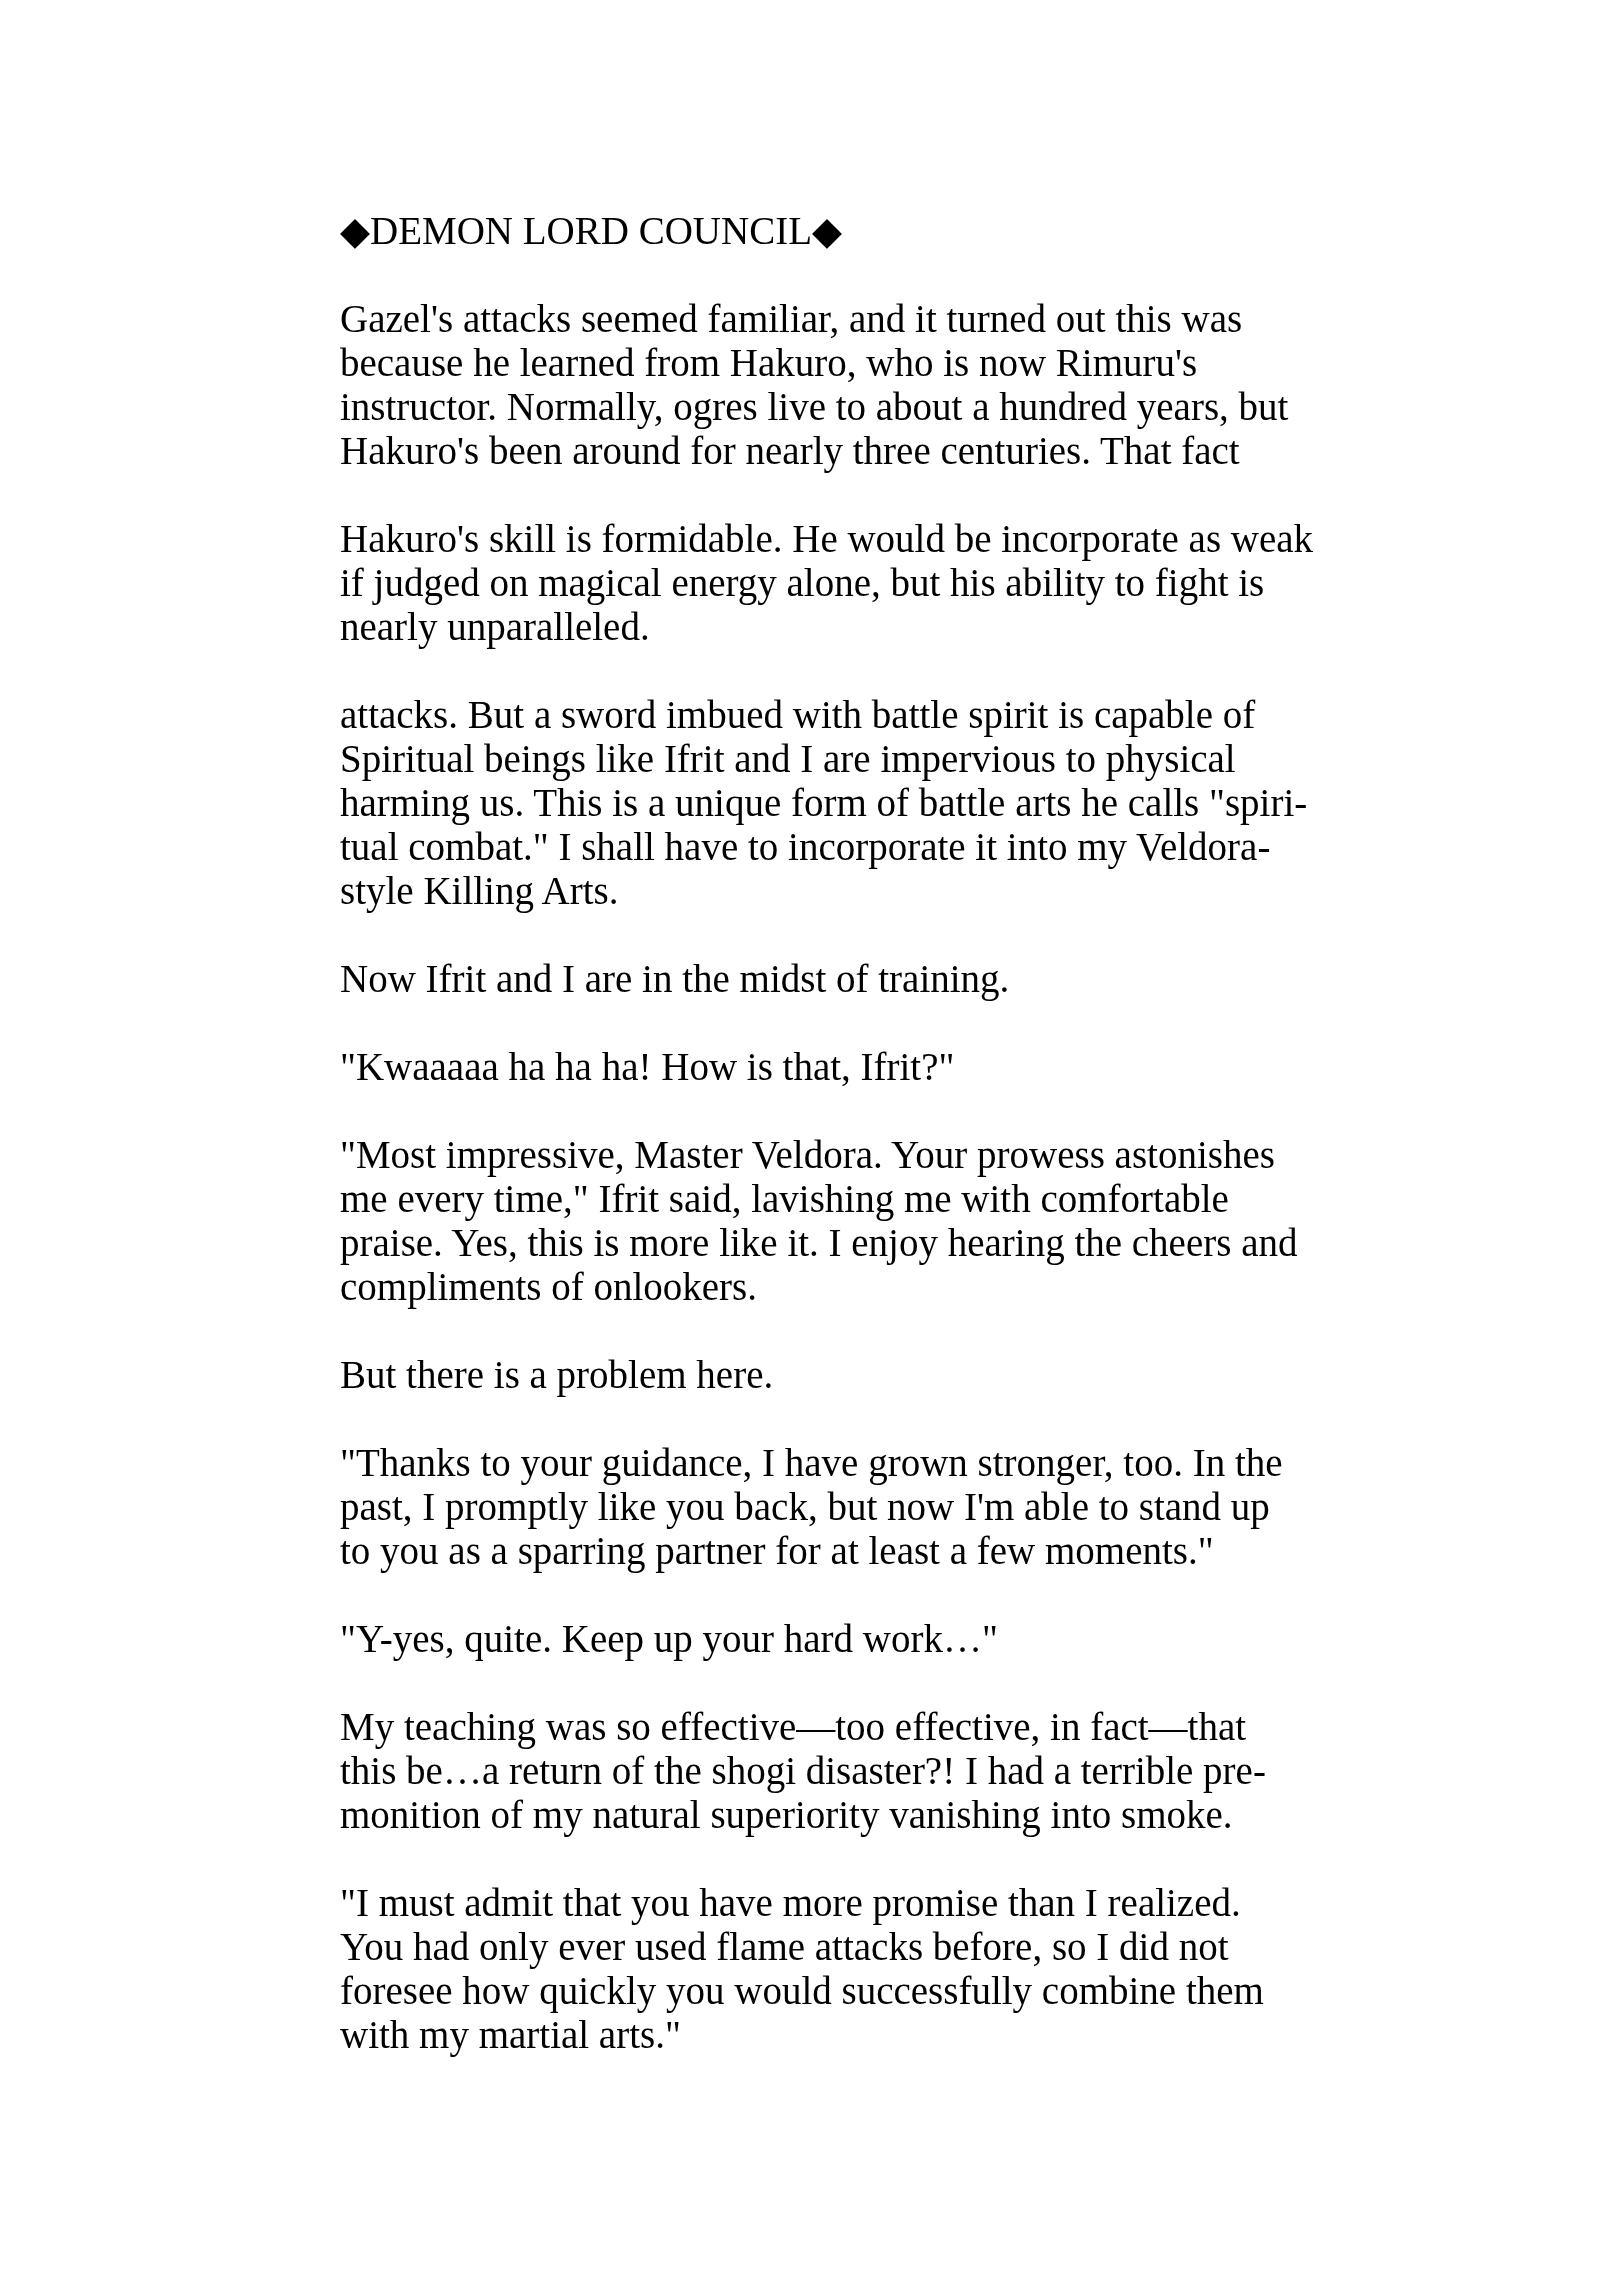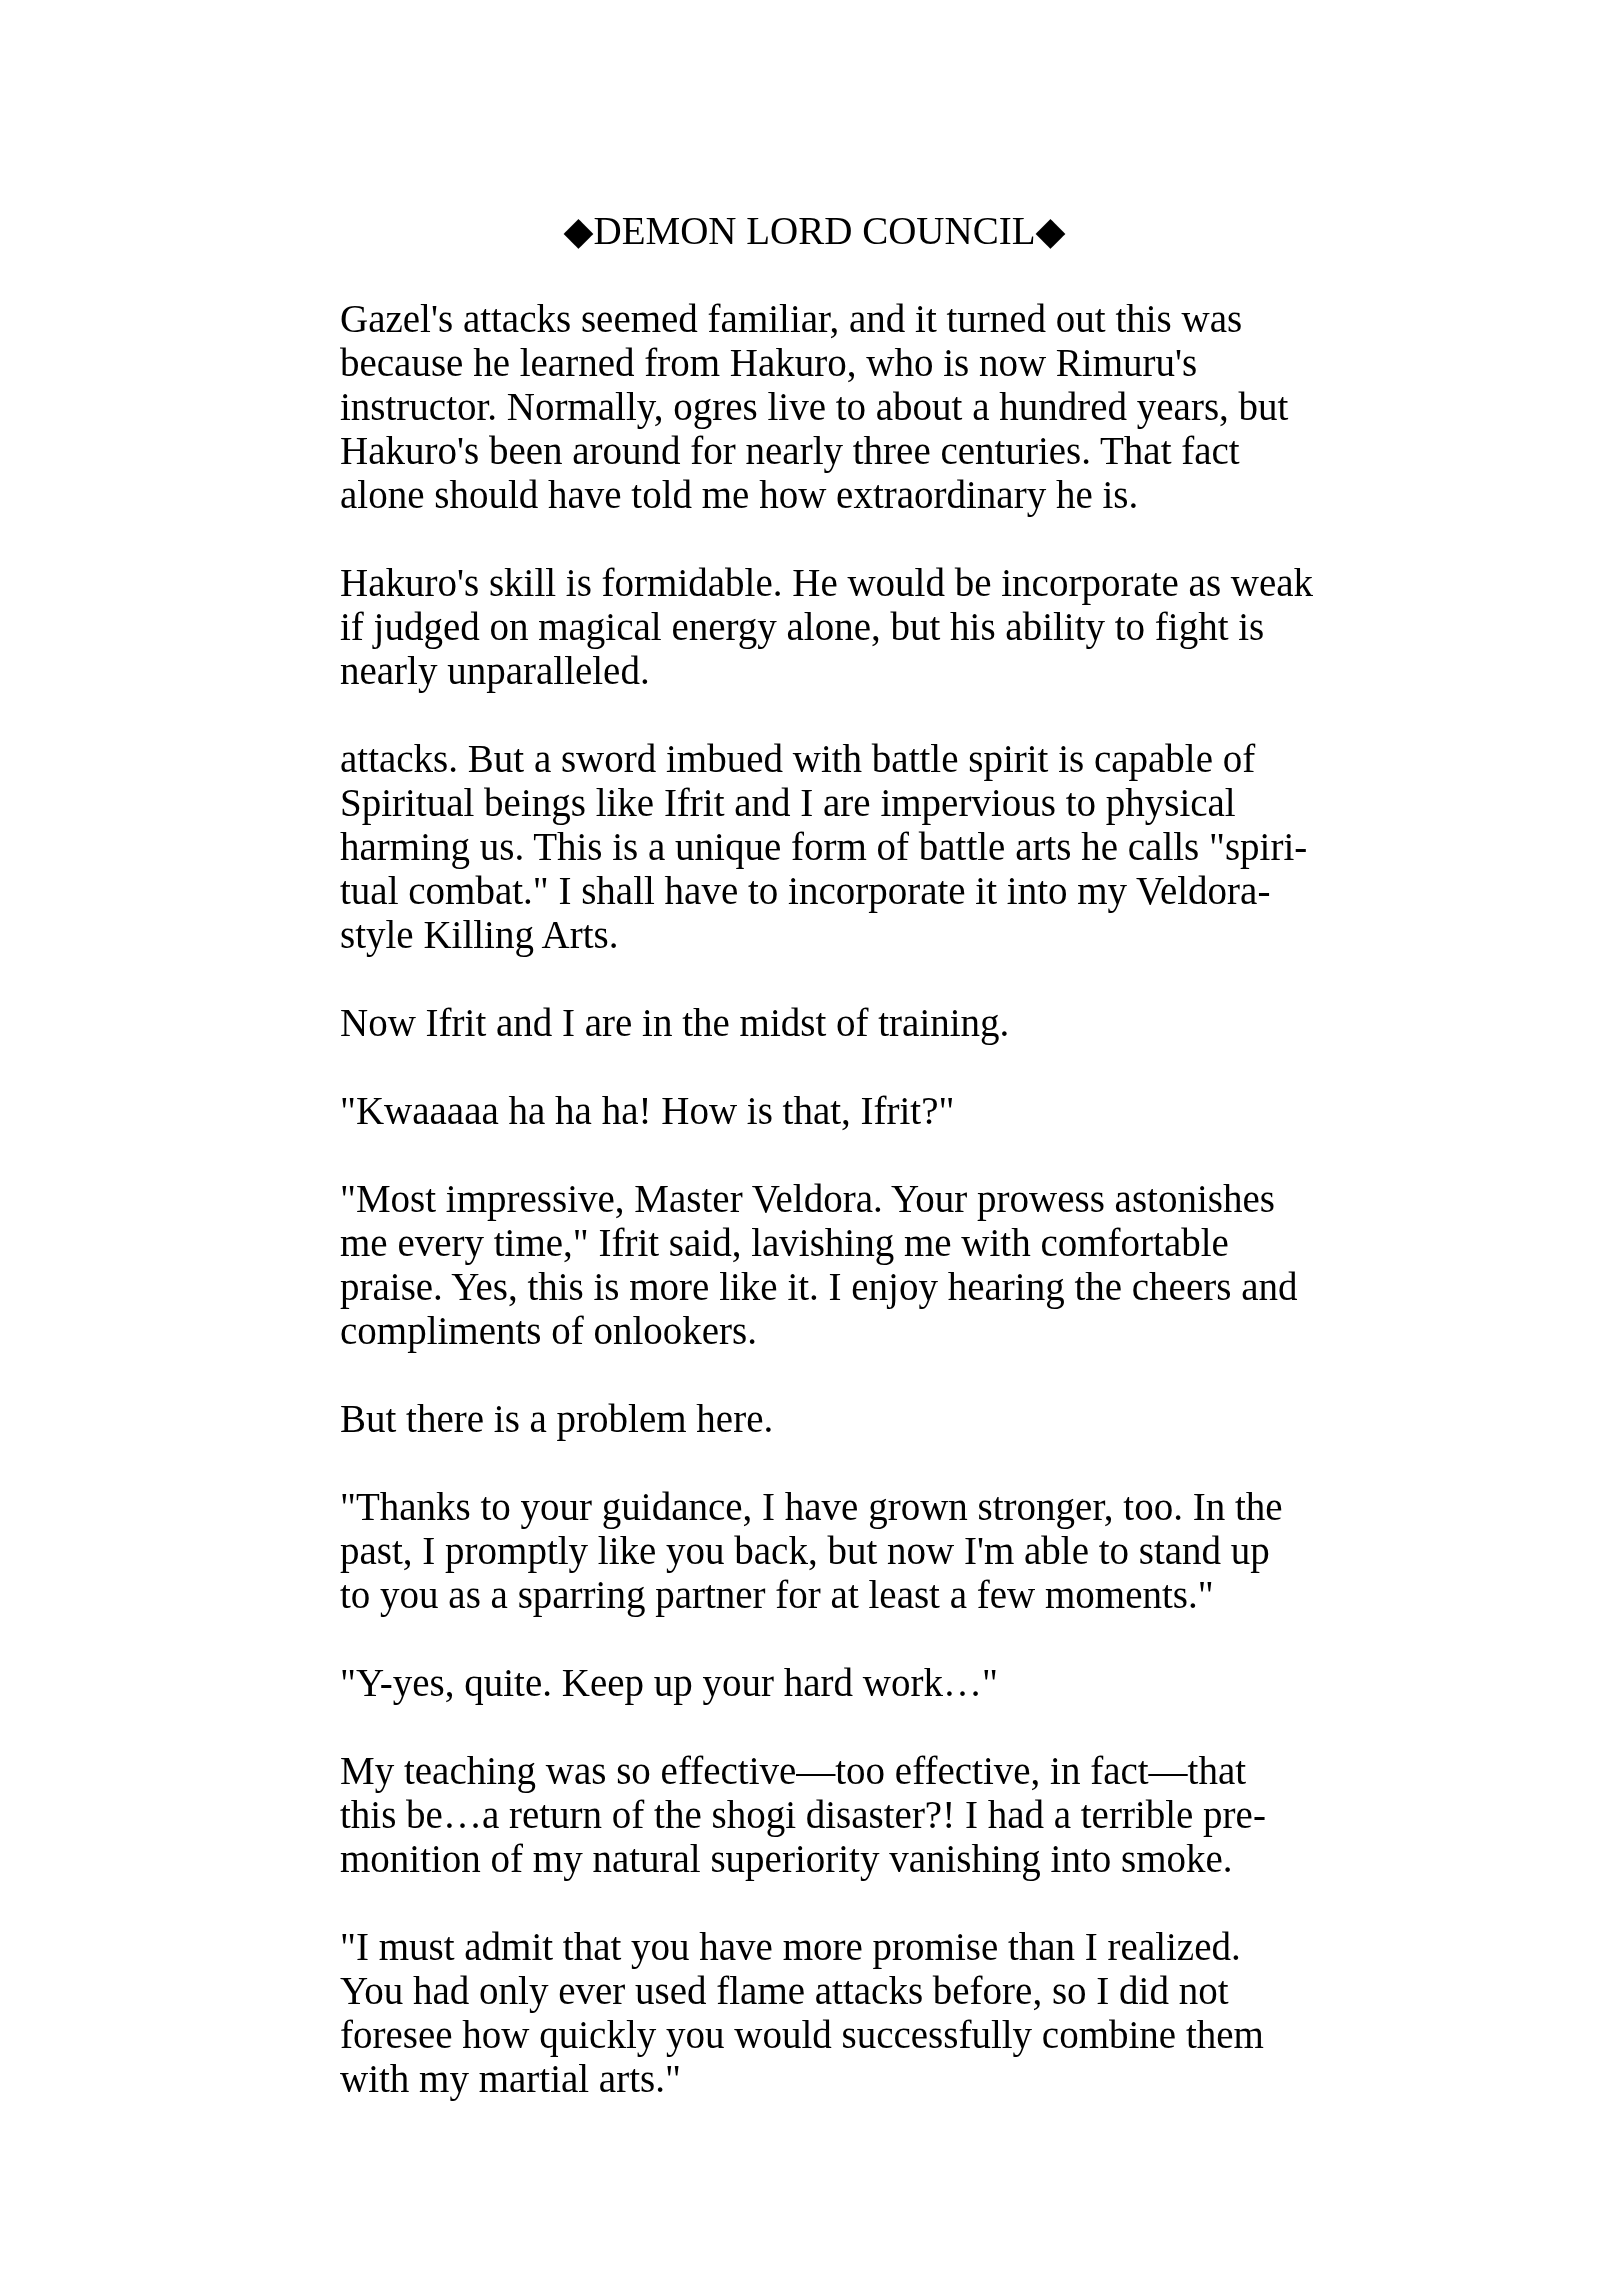--- a/index.html
+++ b/index.html
@@ -19,21 +19,20 @@
     position: absolute;
     left: 340px;
     top: 209px;
     width: 949px;
     font-size: 39px;
     line-height: 44px;
   }
   .chapter-title {
     font-size: 39px;
     font-weight: normal;
-    text-align: center;
     margin: 0 0 44px 0;
     white-space: pre;
   }
   .para {
     margin: 12px 0 44px 0;
   }
   .para:last-child {
     margin-bottom: 0;
   }
   .line {
@@ -46,21 +45,20 @@
 
 <div class="page">
   <div class="text-block">
     <h1 class="chapter-title">◆DEMON LORD COUNCIL◆</h1>
     <div>
         <p class="para">
           <span class="line">Gazel's attacks seemed familiar, and it turned out this was</span>
           <span class="line">because he learned from Hakuro, who is now Rimuru's</span>
           <span class="line">instructor. Normally, ogres live to about a hundred years, but</span>
           <span class="line">Hakuro's been around for nearly three centuries. That fact</span>
-          <span class="line">alone should have told me how extraordinary he is.</span>
         </p>
         <p class="para">
           <span class="line">Hakuro's skill is formidable. He would be incorporate as weak</span>
           <span class="line">if judged on magical energy alone, but his ability to fight is</span>
           <span class="line">nearly unparalleled.</span>
         </p>
         <p class="para">
           <span class="line">attacks. But a sword imbued with battle spirit is capable of</span>
           <span class="line">Spiritual beings like Ifrit and I are impervious to physical</span>
           <span class="line">harming us. This is a unique form of battle arts he calls "spiri-</span>

